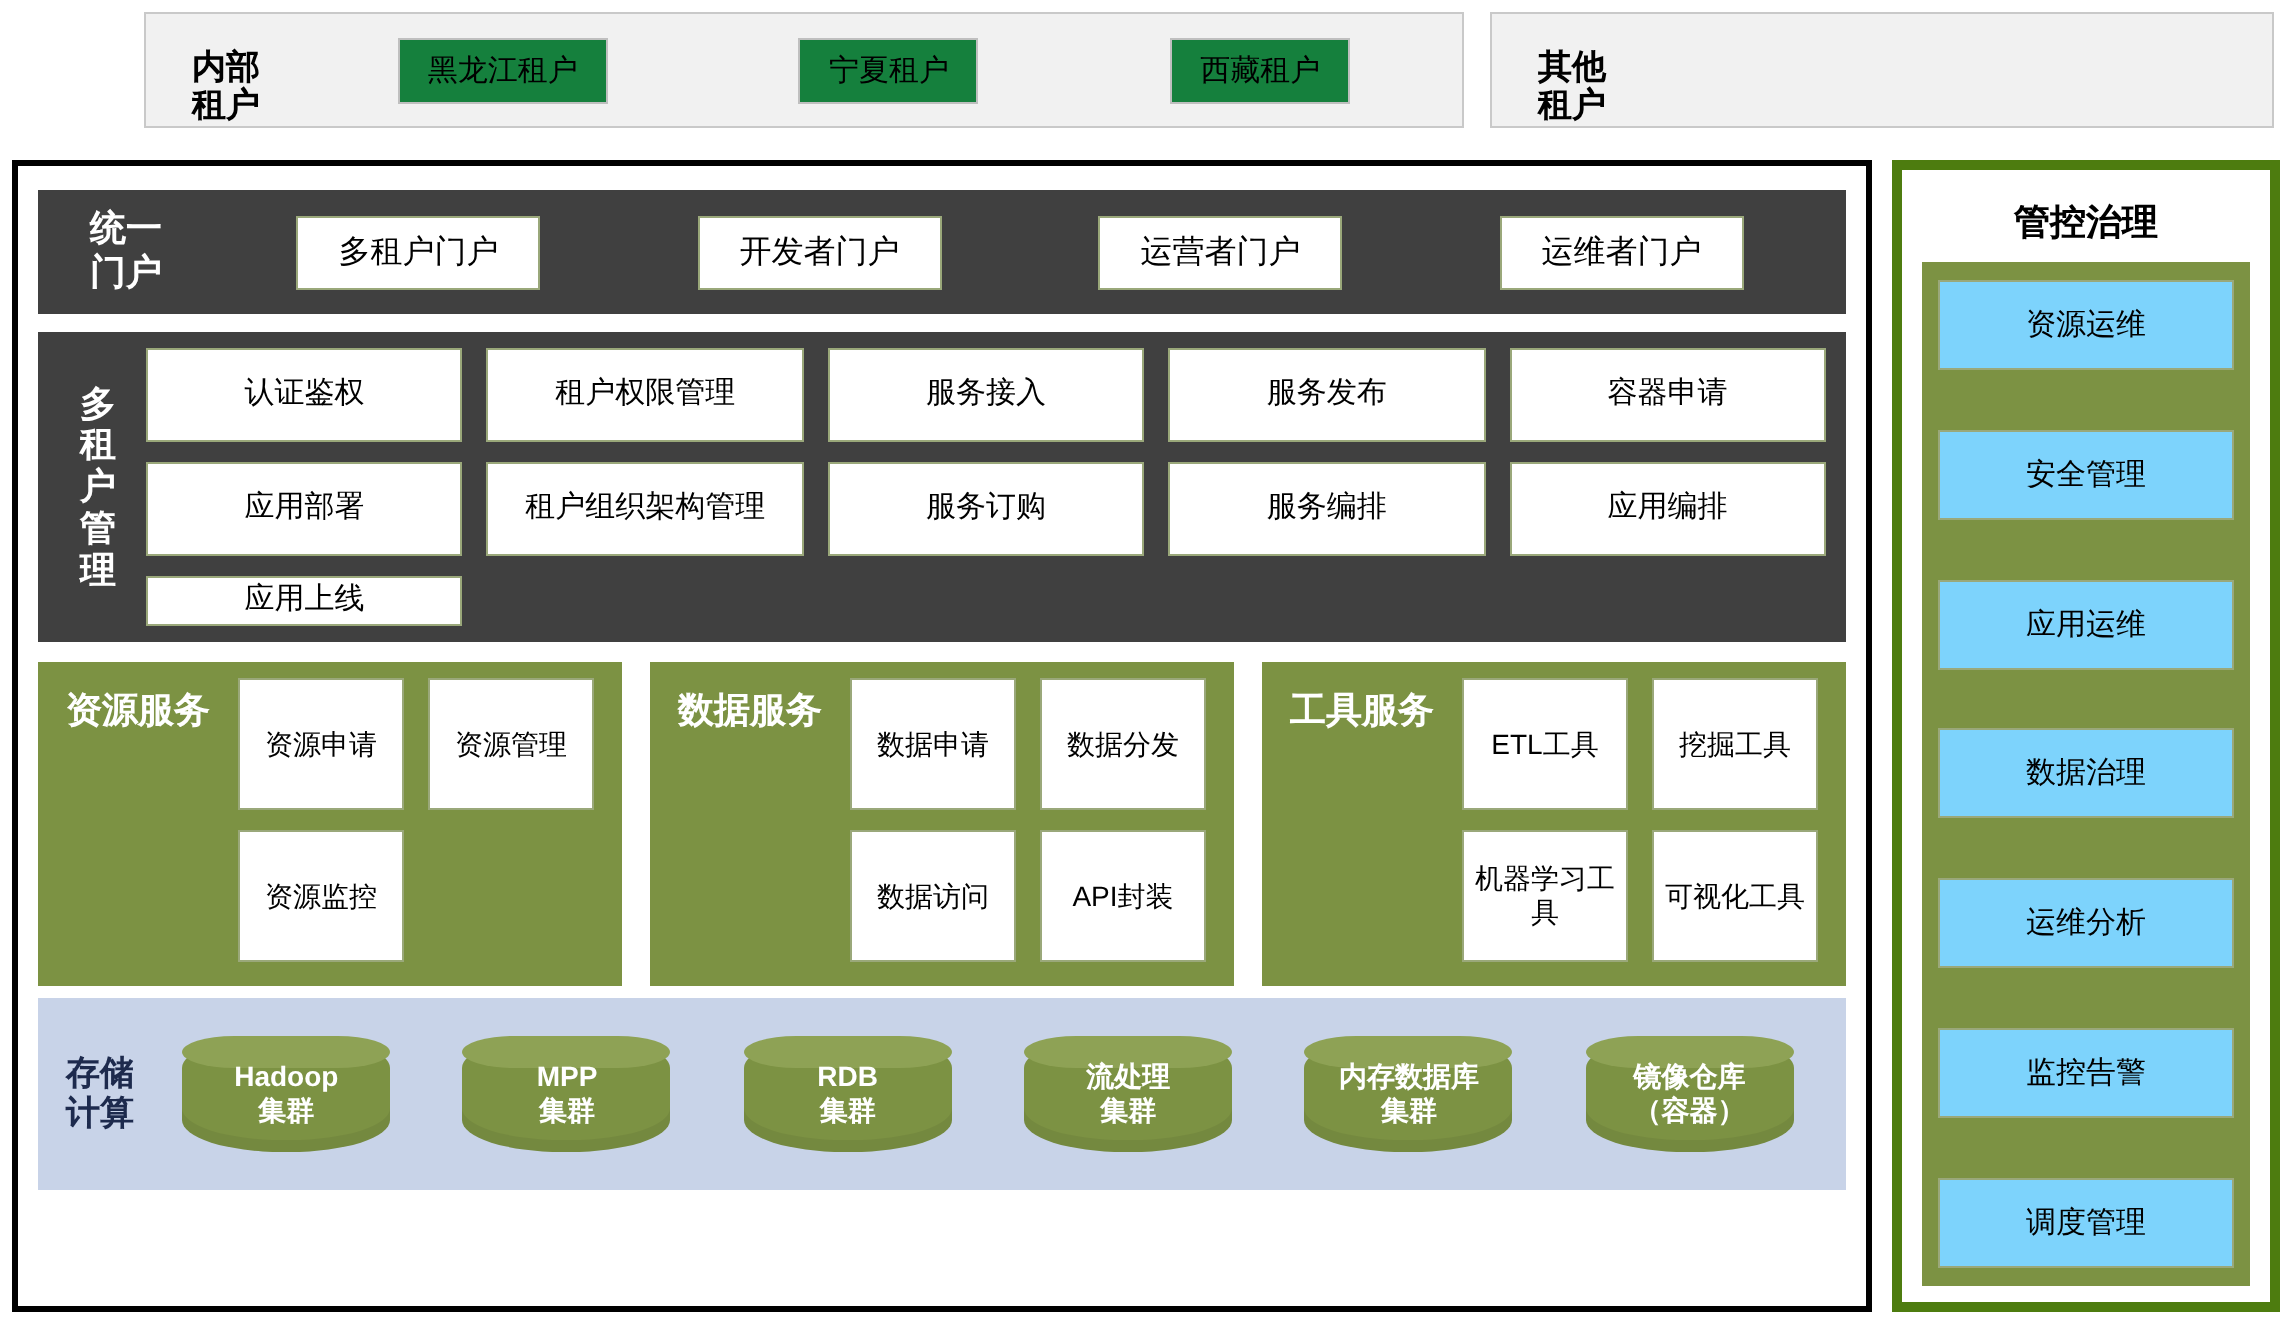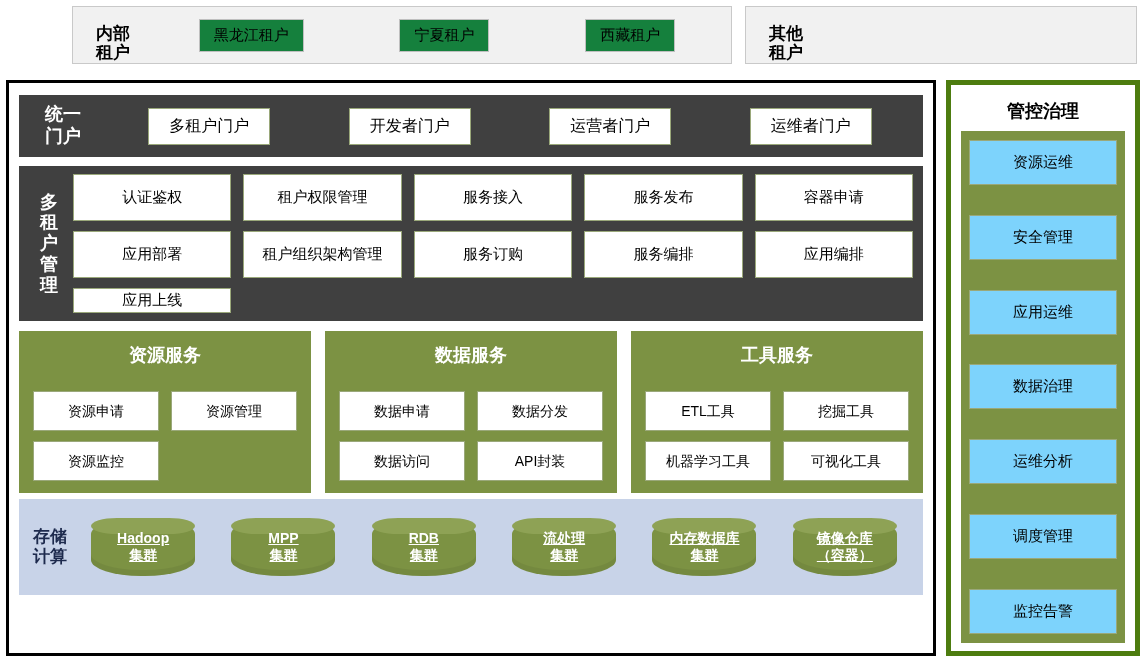--- a/index.html
+++ b/index.html
@@ -160,21 +160,21 @@
     gap: 14px;
     margin-top: 10px;
     height: 162px;
   }
   .service-col {
     flex: 1;
     background: #7c9243;
     box-sizing: border-box;
     padding: 8px 14px 12px 14px;
     display: flex;
-    flex-direction: column;
+    flex-direction: row;
     gap: 14px;
   }
   .service-title {
     color: #ffffff;
     font-weight: bold;
     font-size: 18px;
     text-align: center;
     margin: 4px 0 10px 0;
   }
   .service-grid {
@@ -242,21 +242,20 @@
     border-radius: 50px / 16px;
     color: #ffffff;
     font-size: 14px;
     font-weight: bold;
     display: flex;
     align-items: center;
     justify-content: center;
     text-align: center;
     line-height: 1.25;
     box-shadow: inset 0 -6px 0 rgba(0,0,0,0.06);
-    text-decoration: underline;
   }
   .cylinder::before {
     content: "";
     position: absolute;
     left: 0; top: 0;
     width: 100%;
     height: 16px;
     background: #8ea255;
     border-radius: 50% / 100%;
   }
@@ -445,18 +444,18 @@
   </div>
 
   <div class="gov-frame">
     <div class="gov-title">管控治理</div>
     <div class="gov-list">
       <div class="gov-item">资源运维</div>
       <div class="gov-item">安全管理</div>
       <div class="gov-item">应用运维</div>
       <div class="gov-item">数据治理</div>
       <div class="gov-item">运维分析</div>
+      <div class="gov-item">监控告警</div>
       <div class="gov-item">调度管理</div>
-      <div class="gov-item">监控告警</div>
     </div>
   </div>
 
 </div>
 
 </body></html>

